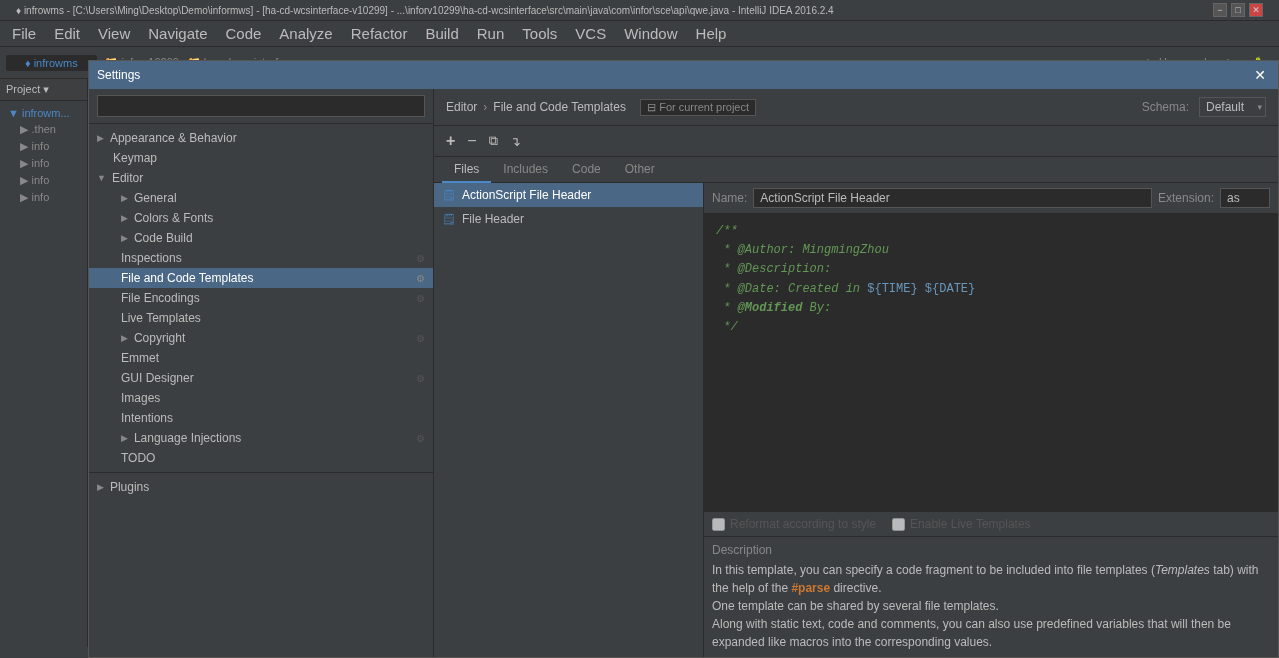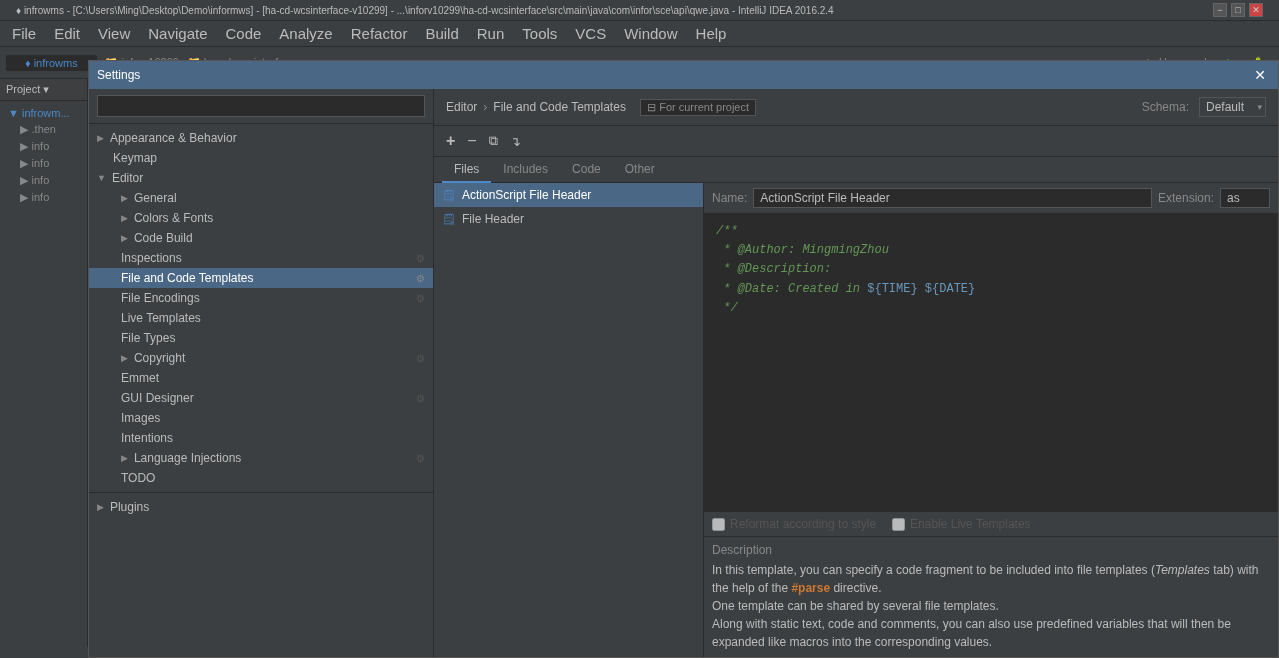--- a/index.html
+++ b/index.html
@@ -436,23 +436,20 @@
 
           <div class="nav-item child" style="justify-content:space-between;">
             <span>File Encodings</span>
             <span style="color:#555; font-size:10px;">⚙</span>
           </div>
 
           <div class="nav-item child">
             <span>Live Templates</span>
           </div>
 
-          <div class="nav-item child">
-            <span>File Types</span>
-          </div>
 
           <div class="nav-item child" style="justify-content:space-between;">
             <div style="display:flex;align-items:center;gap:6px;">
               <span class="chevron">▶</span>
               <span>Copyright</span>
             </div>
             <span style="color:#555; font-size:10px;">⚙</span>
           </div>
 
           <div class="nav-item child">
@@ -549,20 +546,21 @@
               <input class="name-input" type="text" value="ActionScript File Header" style="">
               <span class="ext-label">Extension:</span>
               <input class="ext-input" type="text" value="as" style="">
             </div>
 
             <div class="code-editor">
               <div class="code-line c-comment">/**</div>
               <div class="code-line"><span class="c-comment"> * </span><span class="c-tag">@Author: </span><span class="c-tag">MingmingZhou</span></div>
               <div class="code-line"><span class="c-comment"> * </span><span class="c-tag">@Description:</span></div>
               <div class="code-line"><span class="c-comment"> * </span><span class="c-tag">@Date: Created in </span><span style="color:#6897bb;">${TIME}</span><span class="c-comment"> </span><span style="color:#6897bb;">${DATE}</span></div>
+              <div class="code-line"><span class="c-comment"> * </span><span class="c-tag-bold">@Modified</span><span class="c-tag"> By:</span></div>
               <div class="code-line c-comment"> */</div>
             </div>
 
             <div class="editor-footer">
               <div class="checkbox-row">
                 <input type="checkbox" disabled="" style="">
                 <span>Reformat according to style</span>
               </div>
               <div class="checkbox-row">
                 <input type="checkbox" disabled="" style="">

